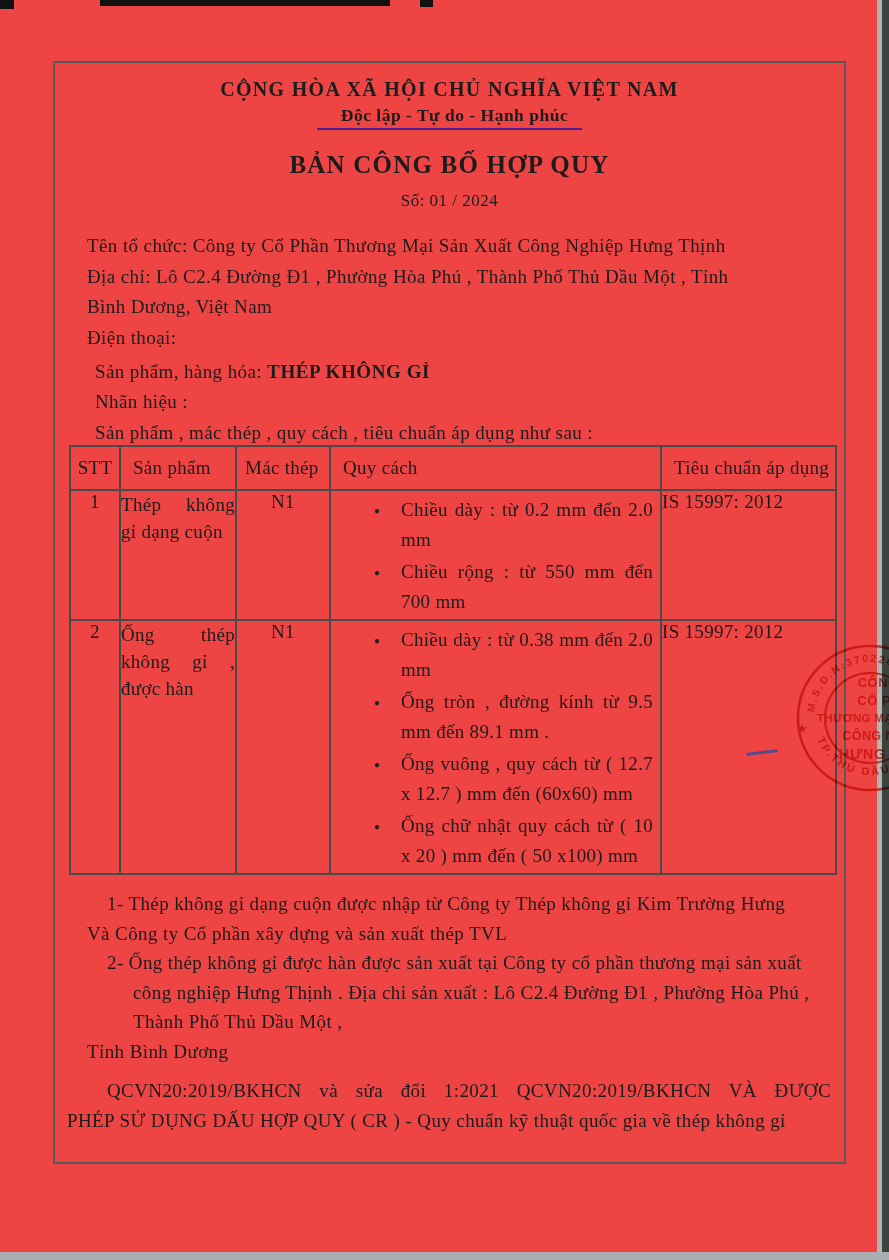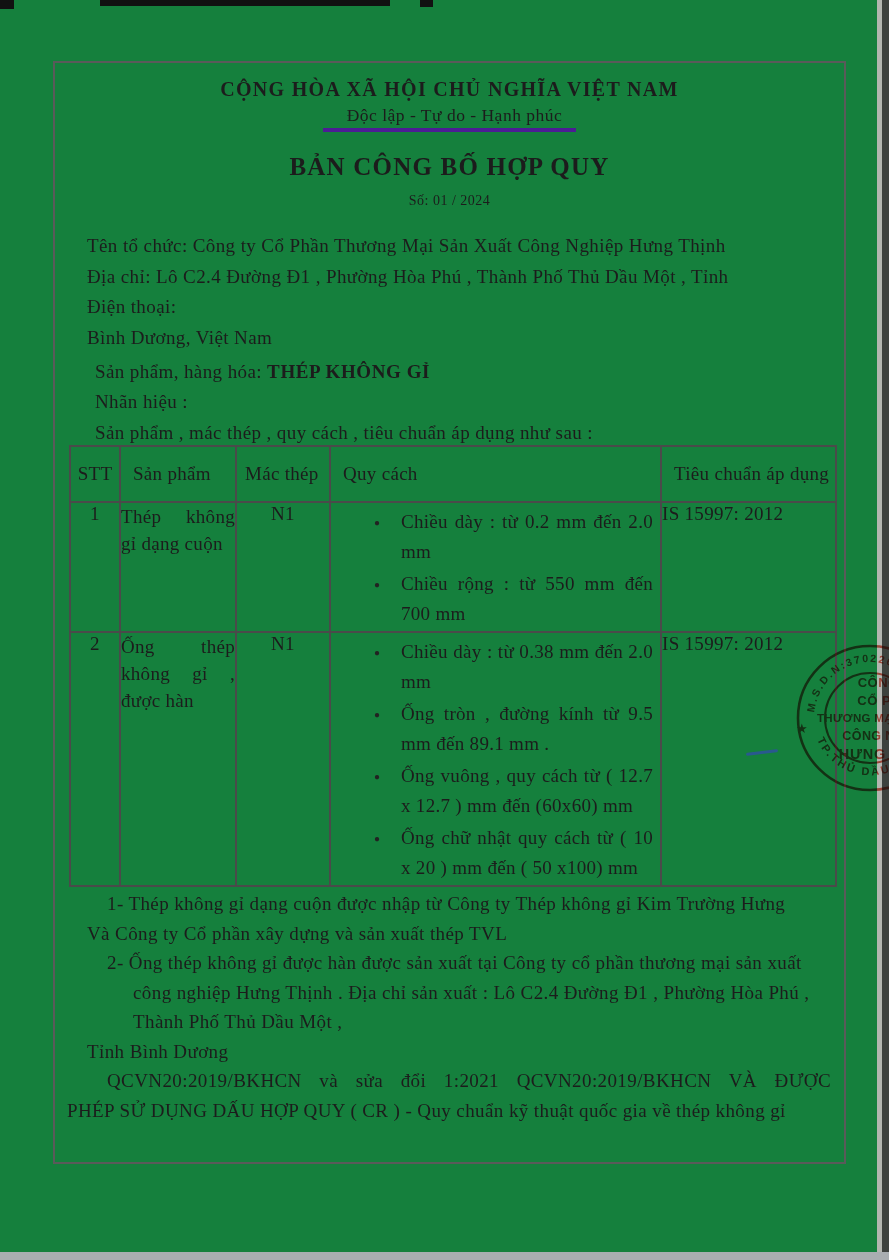--- a/index.html
+++ b/index.html
@@ -1,18 +1,18 @@
 <!DOCTYPE html>
 <html><head>
 <meta charset="utf-8">
 <style>
   html,body{margin:0;padding:0;background:#e8e8e8;}
   .page{
     position:relative; width:889px; height:1260px; overflow:hidden;
-    background:#15803d;
+    background:#ef4444;
     font-family:"Liberation Serif","DejaVu Serif",serif;
     color:#1c1c1c;
   }
   
   .art{position:absolute;background:#111;}
   .art-tl{left:0;top:0;width:14px;height:9px;}
   .art-topbar{left:100px;top:0;width:290px;height:6px;}
   .art-topdot{left:420px;top:0;width:13px;height:7px;}
   .art-right-light{left:877px;top:0;width:5px;height:1260px;background:#b3b6b0;}
   .art-right-dark{left:882px;top:0;width:7px;height:1260px;background:#3d423e;}
@@ -21,62 +21,62 @@
     transform:rotate(-7deg);border-radius:2px;opacity:.8;}
   
   .frame{
     position:absolute; left:53px; top:61px; width:789px; height:1099px;
     border:2px solid #5a5a5a; background:transparent;
   }
   
   .head{position:absolute;left:0;top:13px;width:100%;text-align:center;}
   .national{font-weight:bold;font-size:20px;letter-spacing:1.3px;margin-top:2px;}
   .motto-wrap{margin-top:4px;}
-  .motto{display:inline-block;font-weight:normal;font-size:17.5px;letter-spacing:.5px;
-    border-bottom:4px solid #4c1d95;padding:0 14px 2px 24px;}
+  .motto{display:inline-block;font-weight:bold;font-size:17.5px;letter-spacing:.5px;
+    border-bottom:2px solid #4c1d95;padding:0 14px 2px 24px;}
   .doc-title{font-weight:bold;font-size:25px;letter-spacing:1.2px;margin-top:21px;}
-  .doc-number{font-size:14px;margin-top:12px;letter-spacing:.5px;}
+  .doc-number{font-size:17px;margin-top:12px;letter-spacing:.5px;}
   
   .info{position:absolute;left:32px;right:34px;top:168px;font-size:19px;
     line-height:30.5px;letter-spacing:.4px;}
   .indent8{margin-left:8px;}
   .mt4{margin-top:3.5px;}
   b.prod{letter-spacing:.6px;}
   
   table.spec{
     position:absolute;left:14px;top:382px;width:766px;
     border-collapse:collapse;table-layout:fixed;
     font-size:19px;letter-spacing:.3px;
   }
   table.spec td,table.spec th{
     border:2px solid #4a4a4a;vertical-align:top;font-weight:normal;
     padding:0;overflow:hidden;
   }
   col.c1{width:50px;}col.c2{width:116px;}col.c3{width:94px;}col.c4{width:331px;}col.c5{width:175px;}
-  tr.hrow{height:56px;}
+  tr.hrow{height:44px;}
   tr.hrow th{vertical-align:middle;text-align:left;padding-left:12px;}
   tr.hrow th.cstt{text-align:center;padding-left:0;}
   tr.hrow th.cgrade{padding-left:8px;margin-left:47px;}
   tr.r1{height:99px;} tr.r2{height:238px;}
   td.stt{text-align:center;padding-top:12px;}
   td.prodc{padding:12px 9px 0 12px;text-align:justify;line-height:27px;}
   td.grade{text-align:center;padding-top:12px;}
   td.std{padding:12px 6px 0 10px;}
   td.specs{padding:4px 6px 0 0;}
   ul.blt{margin:0;padding:4px 0 0 70px;list-style:none;}
   ul.blt li{position:relative;line-height:30px;margin-bottom:2px;text-align:justify;
     padding-right:7px;}
   ul.blt li::before{content:"●";position:absolute;left:-27px;top:1px;font-size:10px;color:#222;}
   
   .notes{position:absolute;left:0;right:0;top:826px;font-size:19px;
     line-height:29.5px;letter-spacing:.4px;}
   .nl{white-space:nowrap;}
   .ml52{margin-left:52px;} .ml32{margin-left:32px;} .ml78{margin-left:78px;}
   .reg{margin:0 13px 0 12px;}
-  .reg-l1{text-align:justify;text-align-last:justify;margin-left:40px;}
+  .reg-l1{text-align:justify;text-align-last:justify;margin-left:40px;margin-top:10px;}
   .reg-l2{margin-left:0;}
   
   .stamp{position:absolute;left:770px;top:615px;opacity:.84;mix-blend-mode:multiply;}
   .stamp text{font-family:"Liberation Sans","DejaVu Sans",sans-serif;font-weight:bold;}
 </style>
 </head>
 <body>
 
 <div class="page">
 
@@ -94,22 +94,22 @@
       <div class="motto-wrap">
         <span class="motto">Độc lập - Tự do - Hạnh phúc</span>
       </div>
       <div class="doc-title">BẢN CÔNG BỐ HỢP QUY</div>
       <div class="doc-number">Số: 01 / 2024</div>
     </div>
 
     <div class="info">
       <div>Tên tổ chức: Công ty Cổ Phần Thương Mại Sản Xuất Công Nghiệp Hưng Thịnh</div>
       <div>Địa chỉ: Lô C2.4 Đường Đ1 , Phường Hòa Phú , Thành Phố Thủ Dầu Một , Tỉnh</div>
+      <div>Bình Dương, Việt Nam</div>
       <div>Điện thoại:</div>
-      <div>Bình Dương, Việt Nam</div>
       <div class="indent8 mt4">
         <span>Sản phẩm, hàng hóa: </span><b class="prod">THÉP KHÔNG GỈ</b>
       </div>
       <div class="indent8">Nhãn hiệu :</div>
       <div class="indent8">Sản phẩm , mác thép , quy cách , tiêu chuẩn áp dụng như sau :</div>
     </div>
 
     <table class="spec">
       <colgroup>
           <col class="c1">

